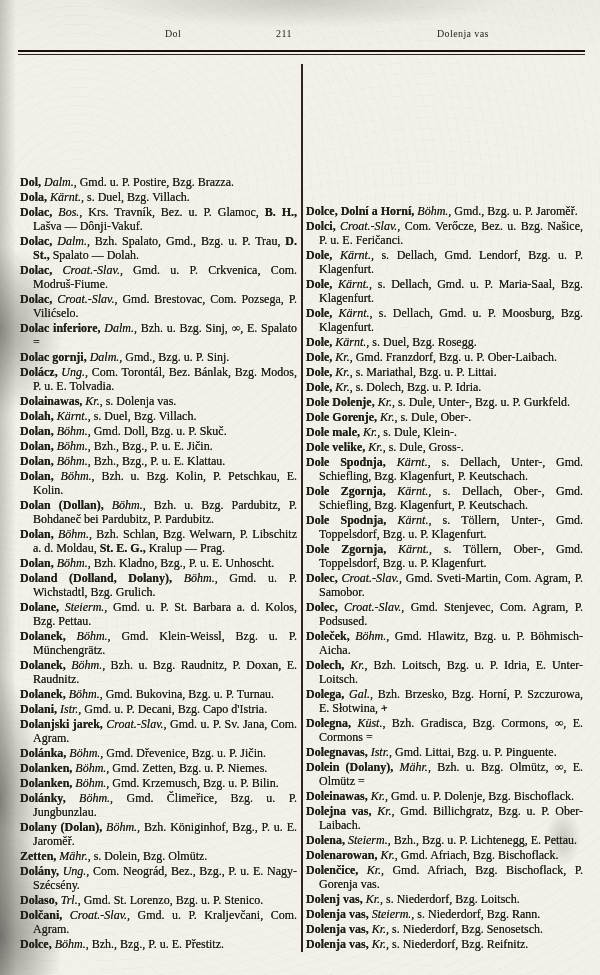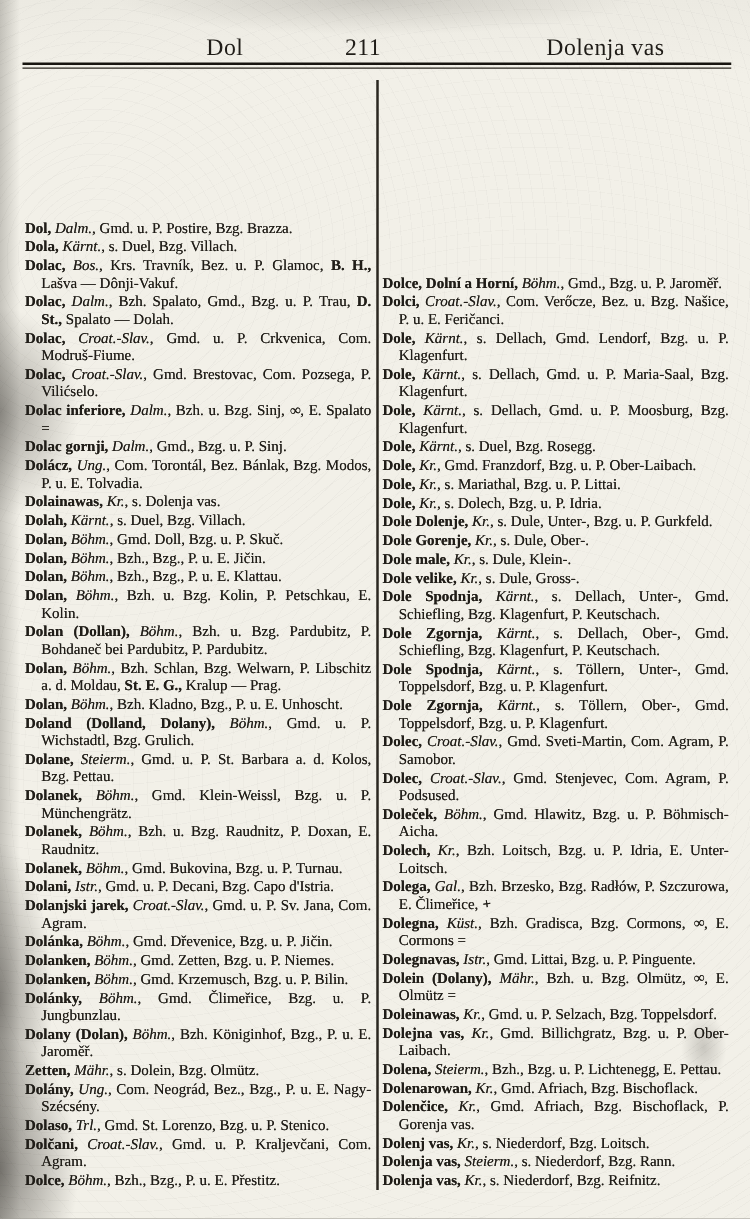--- a/index.html
+++ b/index.html
@@ -15,21 +15,21 @@
       linear-gradient(#eceae2, #f2f0e8 60px);
     font-family:"Liberation Serif","DejaVu Serif",serif;
     color:var(--ink,#201d18);
   }
   .grain{
     position:absolute;inset:0;pointer-events:none;opacity:.5;
     background:
       repeating-radial-gradient(circle at 13% 21%, rgba(30,28,24,.05) 0 .7px, transparent .7px 9px),
       repeating-radial-gradient(circle at 71% 64%, rgba(30,28,24,.04) 0 .6px, transparent .6px 11px);
   }
-  header{position:absolute;top:28px;left:0;width:600px;height:20px;font-size:19px;letter-spacing:.4px;}
+  header{position:absolute;top:28px;left:0;width:600px;height:20px;font-size:10px;letter-spacing:.4px;}
   .rh-left{position:absolute;left:165px;}
   .rh-center{position:absolute;left:276px;font-family:Liberation Serif, serif;}
   .rh-right{position:absolute;left:437px;}
   .rule{position:absolute;top:50px;left:18px;width:567px;height:2px;
         border-top:2.5px solid #17140f;border-bottom:1px solid #2a261f;}
   .columns{position:absolute;top:62px;left:20px;width:566px;display:flex;align-items:flex-end;}
   .col{width:277px;}
   .divider{width:2px;align-self:stretch;min-height:888px;background:#2b2720;margin:2px 3px 0 4px;}
   .entry{
     margin:0 0 1px;padding-left:13px;text-indent:-13px;
@@ -108,27 +108,28 @@
         <p class="entry"><span class="seg-b">Dole male, </span><span class="seg-i">Kr.</span><span class="seg-r">, s. Dule, Klein-.</span></p>
         <p class="entry"><span class="seg-b">Dole velike, </span><span class="seg-i">Kr.</span><span class="seg-r">, s. Dule, Gross-.</span></p>
         <p class="entry"><span class="seg-b">Dole Spodnja, </span><span class="seg-i">Kärnt.</span><span class="seg-r">, s. Dellach, Unter-, Gmd. Schiefling, Bzg. Klagenfurt, P. Keutschach.</span></p>
         <p class="entry"><span class="seg-b">Dole Zgornja, </span><span class="seg-i">Kärnt.</span><span class="seg-r">, s. Dellach, Ober-, Gmd. Schiefling, Bzg. Klagenfurt, P. Keutschach.</span></p>
         <p class="entry"><span class="seg-b">Dole Spodnja, </span><span class="seg-i">Kärnt.</span><span class="seg-r">, s. Töllern, Unter-, Gmd. Toppelsdorf, Bzg. u. P. Klagenfurt.</span></p>
         <p class="entry"><span class="seg-b">Dole Zgornja, </span><span class="seg-i">Kärnt.</span><span class="seg-r">, s. Töllern, Ober-, Gmd. Toppelsdorf, Bzg. u. P. Klagenfurt.</span></p>
         <p class="entry"><span class="seg-b">Dolec, </span><span class="seg-i">Croat.-Slav.</span><span class="seg-r">, Gmd. Sveti-Martin, Com. Agram, P. Samobor.</span></p>
         <p class="entry"><span class="seg-b">Dolec, </span><span class="seg-i">Croat.-Slav.</span><span class="seg-r">, Gmd. Stenjevec, Com. Agram, P. Podsused.</span></p>
         <p class="entry"><span class="seg-b">Doleček, </span><span class="seg-i">Böhm.</span><span class="seg-r">, Gmd. Hlawitz, Bzg. u. P. Böhmisch-Aicha.</span></p>
         <p class="entry"><span class="seg-b">Dolech, </span><span class="seg-i">Kr.</span><span class="seg-r">, Bzh. Loitsch, Bzg. u. P. Idria, E. Unter-Loitsch.</span></p>
-        <p class="entry"><span class="seg-b">Dolega, </span><span class="seg-i">Gal.</span><span class="seg-r">, Bzh. Brzesko, Bzg. Radłów, P. Szczurowa, E. Člimeřice, </span><span class="seg-sym">+</span></p>
+        <p class="entry"><span class="seg-b">Dolega, </span><span class="seg-i">Gal.</span><span class="seg-r">, Bzh. Brzesko, Bzg. Horní, P. Szczurowa, E. Słotwina, </span><span class="seg-sym">+</span></p>
         <p class="entry"><span class="seg-b">Dolegna, </span><span class="seg-i">Küst.</span><span class="seg-r">, Bzh. Gradisca, Bzg. Cormons, </span><span class="seg-sym">∞</span><span class="seg-r">, E. Cormons =</span></p>
         <p class="entry"><span class="seg-b">Dolegnavas, </span><span class="seg-i">Istr.</span><span class="seg-r">, Gmd. Littai, Bzg. u. P. Pinguente.</span></p>
         <p class="entry"><span class="seg-b">Dolein (Dolany), </span><span class="seg-i">Mähr.</span><span class="seg-r">, Bzh. u. Bzg. Olmütz, </span><span class="seg-sym">∞</span><span class="seg-r">, E. Olmütz =</span></p>
-        <p class="entry"><span class="seg-b">Doleinawas, </span><span class="seg-i">Kr.</span><span class="seg-r">, Gmd. u. P. Selzach, Bzg. Toppelsdorf.</span></p>
+        <p class="entry"><span class="seg-b">Doleinawas, </span><span class="seg-i">Kr.</span><span class="seg-r">, Gmd. u. P. Dolenje, Bzg. Bischoflack.</span></p>
         <p class="entry"><span class="seg-b">Dolejna vas, </span><span class="seg-i">Kr.</span><span class="seg-r">, Gmd. Billichgratz, Bzg. u. P. Ober-Laibach.</span></p>
         <p class="entry"><span class="seg-b">Dolena, </span><span class="seg-i">Steierm.</span><span class="seg-r">, Bzh., Bzg. u. P. Lichtenegg, E. Pettau.</span></p>
         <p class="entry"><span class="seg-b">Dolenarowan, </span><span class="seg-i">Kr.</span><span class="seg-r">, Gmd. Afriach, Bzg. Bischoflack.</span></p>
         <p class="entry"><span class="seg-b">Dolenčice, </span><span class="seg-i">Kr.</span><span class="seg-r">, Gmd. Afriach, Bzg. Bischoflack, P. Gorenja vas.</span></p>
         <p class="entry"><span class="seg-b">Dolenj vas, </span><span class="seg-i">Kr.</span><span class="seg-r">, s. Niederdorf, Bzg. Loitsch.</span></p>
         <p class="entry"><span class="seg-b">Dolenja vas, </span><span class="seg-i">Steierm.</span><span class="seg-r">, s. Niederdorf, Bzg. Rann.</span></p>
+        <p class="entry"><span class="seg-b">Dolenja vas, </span><span class="seg-i">Kr.</span><span class="seg-r">, s. Niederdorf, Bzg. Senosetsch.</span></p>
         <p class="entry"><span class="seg-b">Dolenja vas, </span><span class="seg-i">Kr.</span><span class="seg-r">, s. Niederdorf, Bzg. Reifnitz.</span></p>
       </section>
   </main>
 </div>
 
 </body></html>

